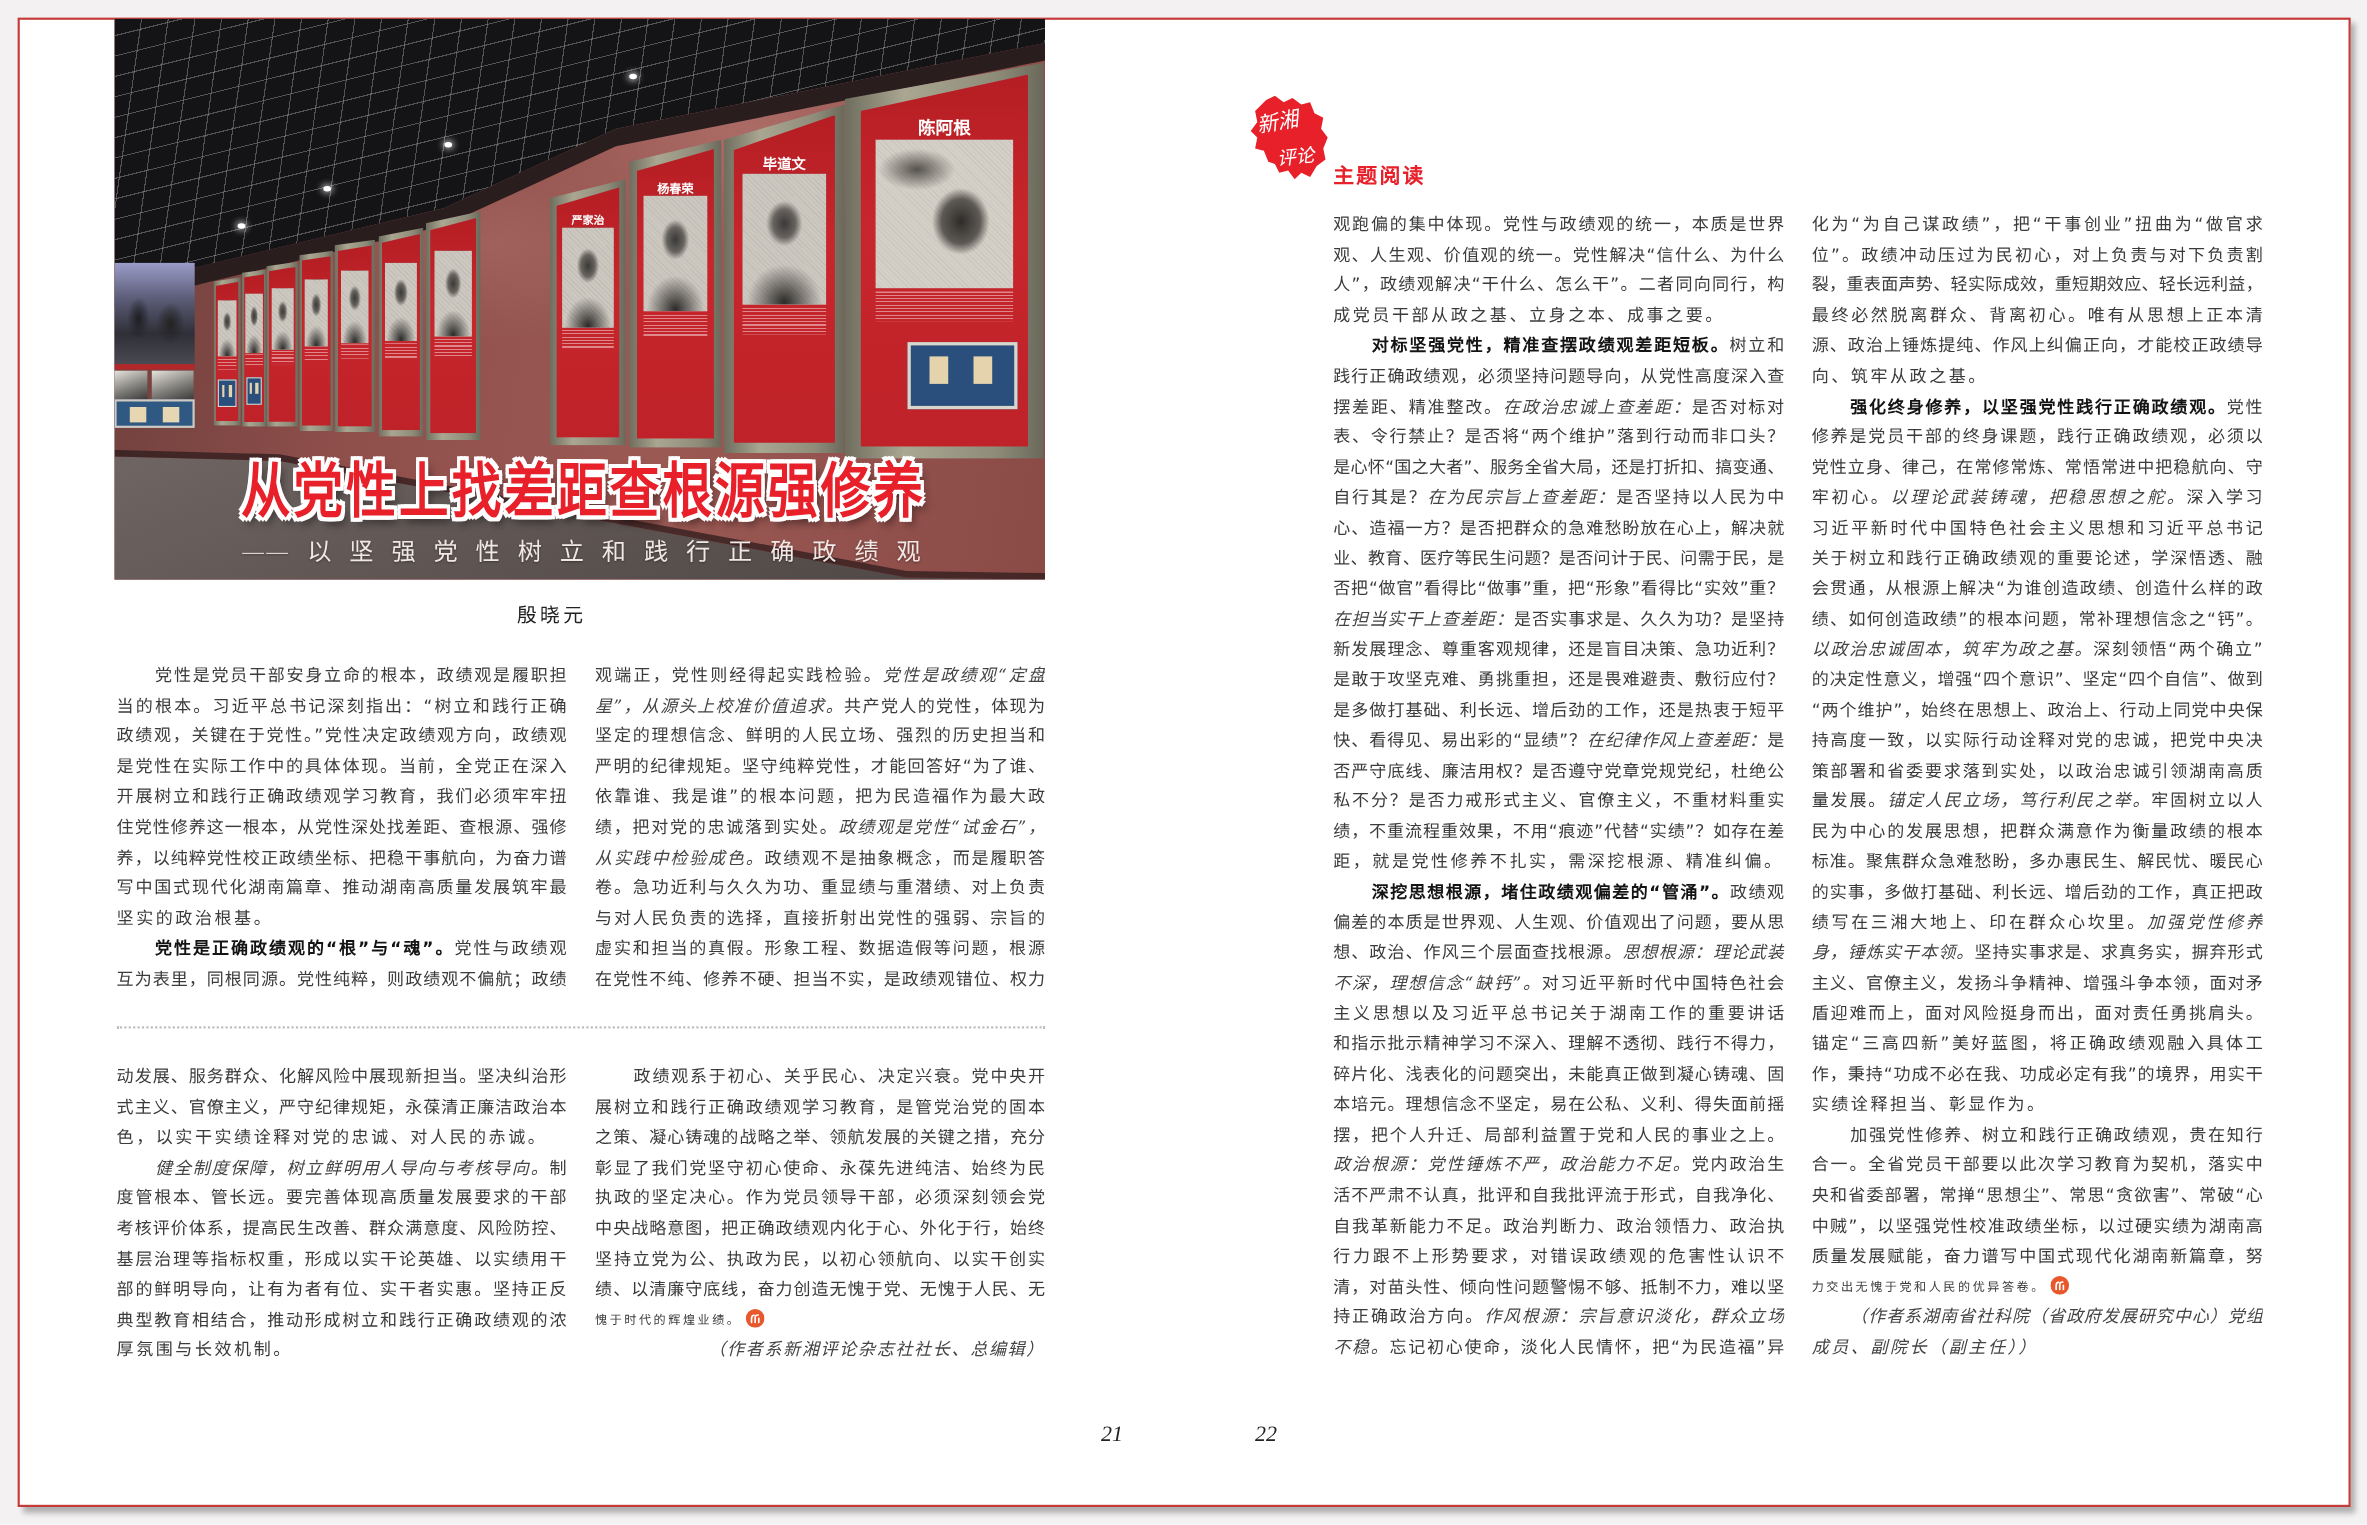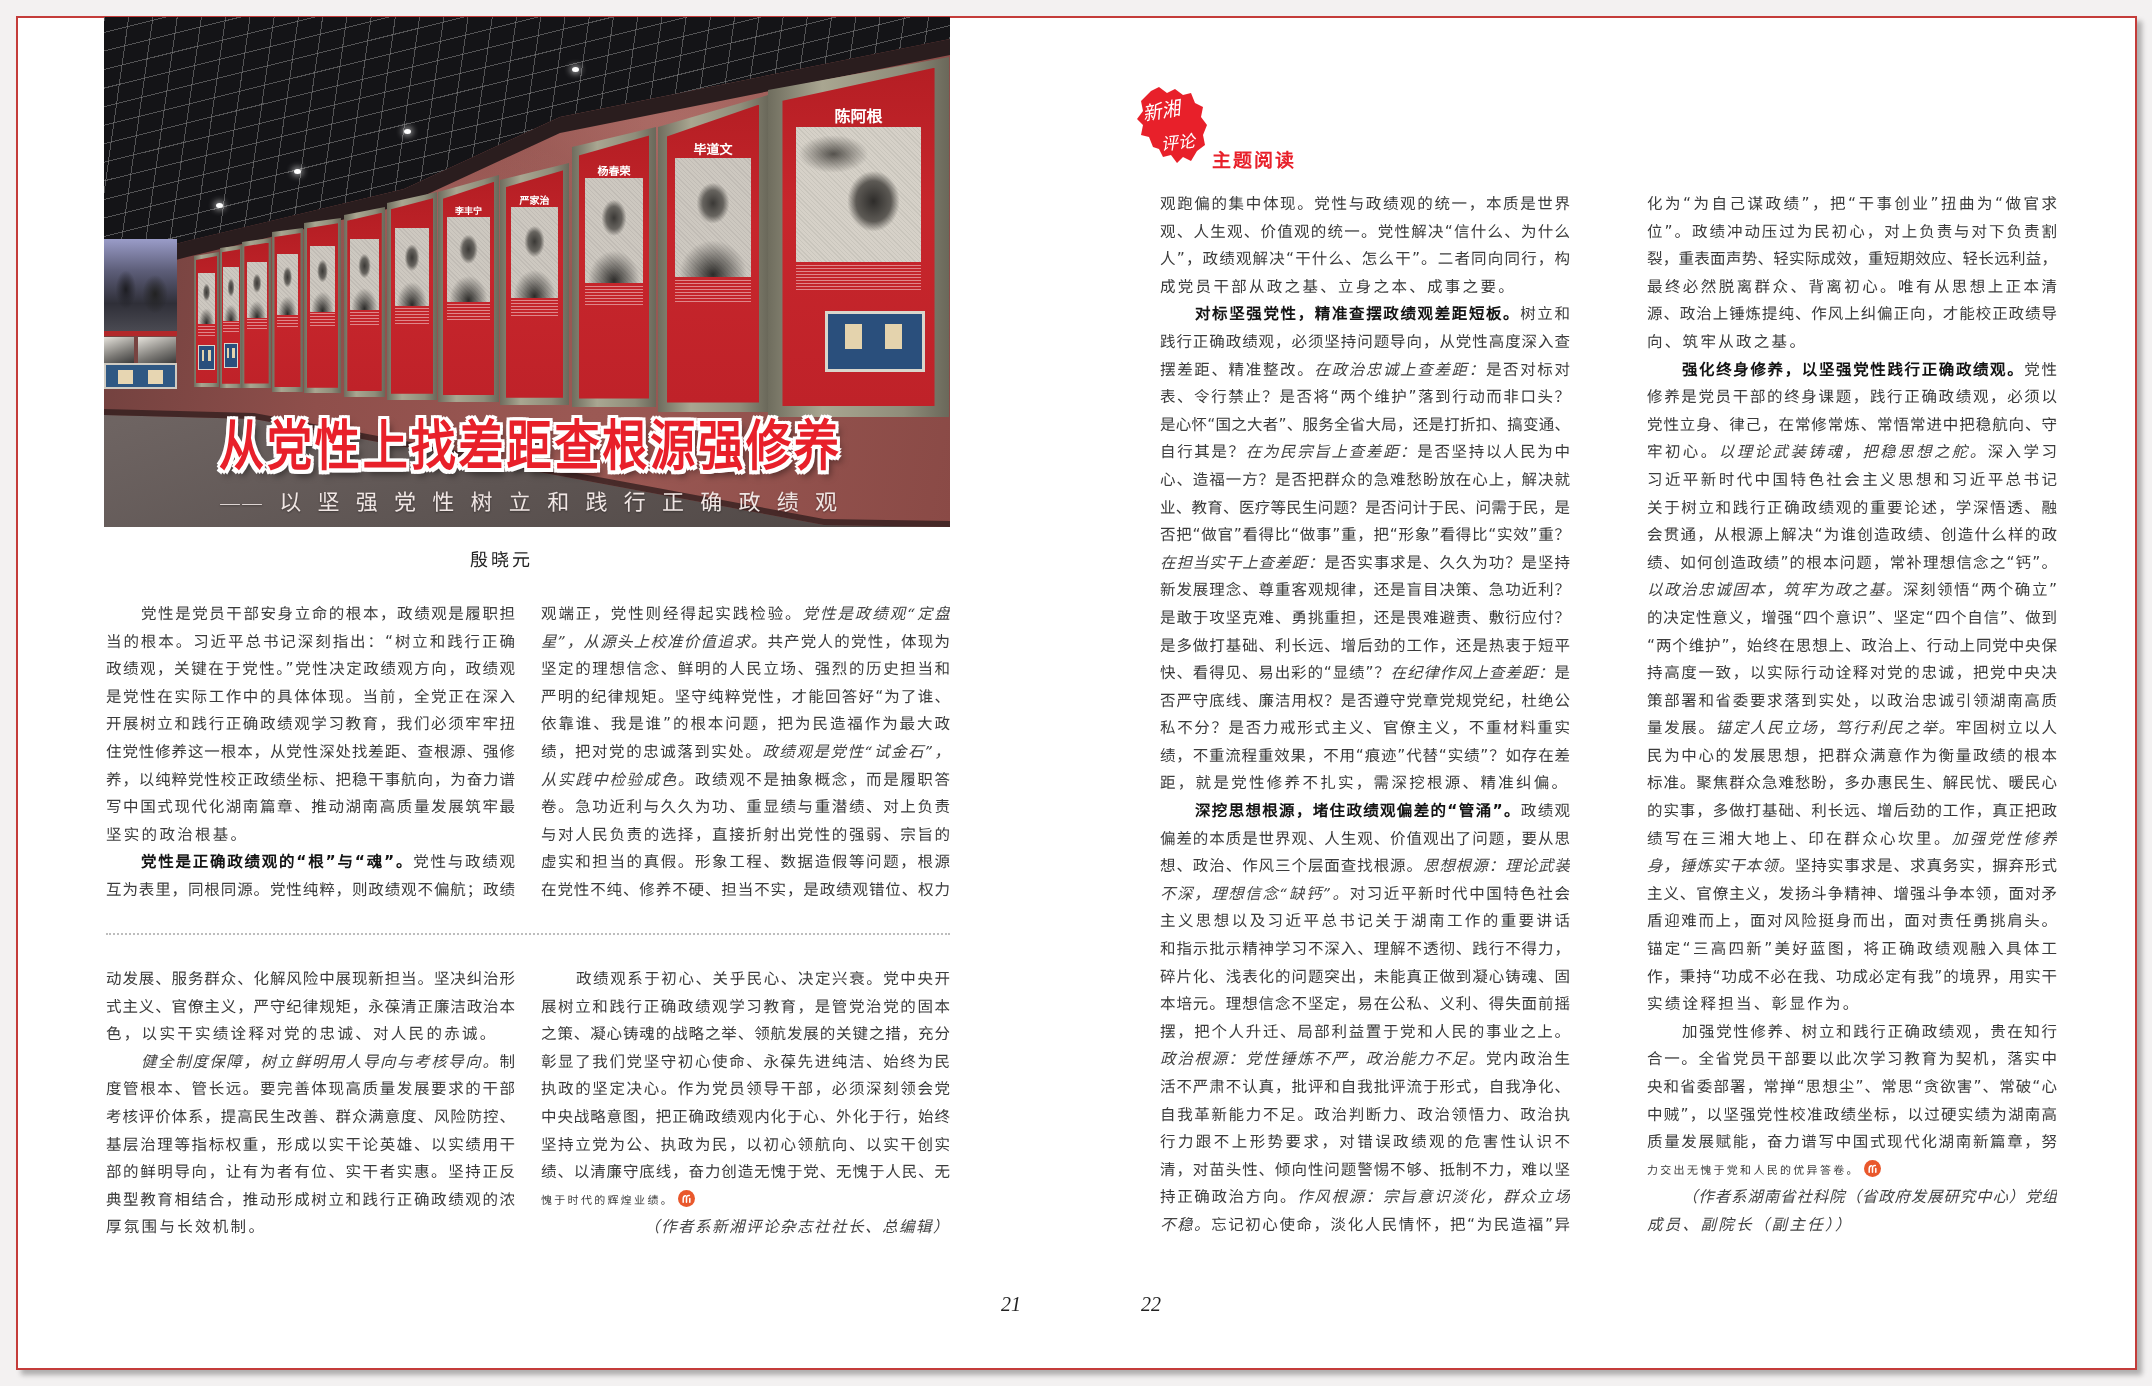--- a/index.html
+++ b/index.html
@@ -137,29 +137,20 @@
         <div class="caption"></div>
       </div>
   </div>
   <div class="frame" style="left:283px;top:175px;width:50px;height:208px;--s:11px">
     <div class="frame-inner">
         <div class="nameplate"></div>
         <div class="portrait"></div>
         <div class="caption"></div>
       </div>
   </div>
-  <div class="frame" style="left:334px;top:158px;width:61px;height:227px;--s:17px;--fs:9px">
-    <div class="frame-inner">
-        <div class="nameplate">
-          <span>李丰宁</span>
-        </div>
-        <div class="portrait"></div>
-        <div class="caption"></div>
-      </div>
-  </div>
   <div class="frame" style="left:396px;top:146px;width:69px;height:242px;--s:17px;--fs:10px">
     <div class="frame-inner">
         <div class="nameplate">
           <span>严家治</span>
         </div>
         <div class="portrait"></div>
         <div class="caption"></div>
       </div>
   </div>
   <div class="frame" style="left:468px;top:110px;width:84px;height:280px;--s:20px;--fs:11px">
@@ -252,21 +243,21 @@
     <div class="line right"><span class="seg-kai">（作者系新湘评论杂志社社长、总编辑）</span></div>
   </div>
 
 <svg class="logo" viewBox="0 0 76 78">
   <path fill="var(--accent-red,#e8202a)" d="M18 6 L26 2 L34 8 L42 4 L50 10 L58 8 L62 18 L70 22 L68 32 L74 40 L70 50 L72 60 L64 66 L58 76 L50 72 L44 78 L38 70 L30 72 L26 64 L20 62 L16 52 L8 50 L10 40 L4 34 L10 26 L8 16 Z"></path>
   <text x="10" y="34" fill="#fff" font-size="19" font-style="italic" transform="rotate(-10 20 30)" font-family="DejaVu Serif, serif">新湘</text>
   <text x="28" y="64" fill="#fff" font-size="17" font-style="italic" transform="rotate(-6 40 60)" font-family="DejaVu Serif, serif">评论</text>
 </svg>
 <div class="section-label">主题阅读</div>
 
-<div class="col" style="left:1160px;top:191px">
+<div class="col" style="left:1212px;top:191px">
     <div class="line"><span class="seg-normal">观跑偏的集中体现。党性与政绩观的统一，本质是世界</span></div>
     <div class="line"><span class="seg-normal">观、人生观、价值观的统一。党性解决“信什么、为什么</span></div>
     <div class="line"><span class="seg-normal">人”，政绩观解决“干什么、怎么干”。二者同向同行，构</span></div>
     <div class="line last"><span class="seg-normal">成党员干部从政之基、立身之本、成事之要。</span></div>
     <div class="line indent"><span class="seg-bold">对标坚强党性，精准查摆政绩观差距短板。</span><span class="seg-normal">树立和</span></div>
     <div class="line"><span class="seg-normal">践行正确政绩观，必须坚持问题导向，从党性高度深入查</span></div>
     <div class="line"><span class="seg-normal">摆差距、精准整改。</span><span class="seg-kai">在政治忠诚上查差距：</span><span class="seg-normal">是否对标对</span></div>
     <div class="line"><span class="seg-normal">表、令行禁止？是否将“两个维护”落到行动而非口头？</span></div>
     <div class="line"><span class="seg-normal">是心怀“国之大者”、服务全省大局，还是打折扣、搞变通、</span></div>
     <div class="line"><span class="seg-normal">自行其是？</span><span class="seg-kai">在为民宗旨上查差距：</span><span class="seg-normal">是否坚持以人民为中</span></div>

